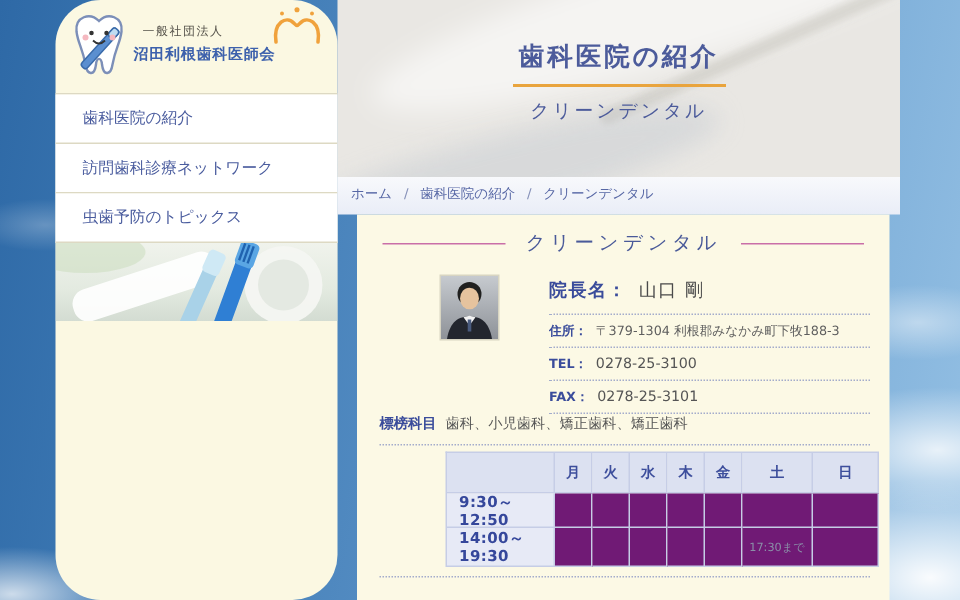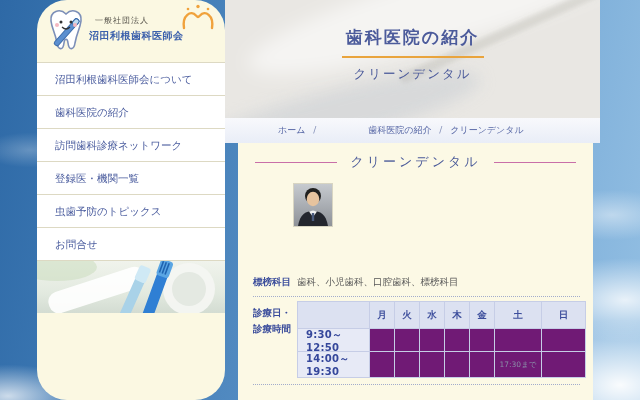--- a/index.html
+++ b/index.html
@@ -34,21 +34,21 @@
   .content-header .probe{position:absolute;width:240px;height:10px;background:rgba(200,198,192,.55);
     transform:rotate(-24deg);top:26px;right:-30px;border-radius:6px;filter:blur(2px);}
   .title-block{position:relative;padding-top:26px;display:flex;flex-direction:column;align-items:center;}
   .page-title{font-size:17px;color:#4C5B9B;font-weight:600;letter-spacing:2px;}
   .title-underline{width:142px;height:2px;background:#E9A43D;margin:7px 0 8px;}
   .page-subtitle{font-size:12.5px;color:#4C5B9B;letter-spacing:2px;}
   
   .breadcrumb{position:absolute;left:225px;top:118px;width:375px;height:25px;
     background:linear-gradient(#F8F9FC,#E9EDF7);font-size:9px;color:#5767A5;line-height:25px;padding-left:9px;box-sizing:border-box;}
   .breadcrumb .sep{margin:0 5px;color:#8590B8;}
-  .breadcrumb .crumb{cursor:pointer;margin-left:44px;}
+  .breadcrumb .crumb{cursor:pointer;}
   
   .panel{position:absolute;left:238px;top:143px;width:355px;height:257px;background:#FCF9E5;}
   .panel-title-row{position:absolute;top:10px;left:0;width:100%;display:flex;align-items:center;justify-content:center;gap:13px;}
   .pink-line{width:82px;height:1px;background:#C96FA8;}
   .panel-title{font-size:13px;color:#4A5A99;letter-spacing:3px;}
   .doctor-photo{position:absolute;left:55px;top:40px;width:38px;height:42px;line-height:0;border:1px solid #D8D5C2;}
   .info{position:absolute;left:128px;top:42px;width:214px;}
   .row{border-bottom:1px dotted #A3ACCB;}
   .row-director{font-size:12px;padding-bottom:7px;}
   .row-director .lbl{color:#3A4C9B;font-weight:bold;letter-spacing:1px;}
@@ -98,26 +98,23 @@
     <span class="crown">
       <svg width="40" height="26" viewBox="0 0 40 26">
         <path d="M6,24 C4,11 13,6 18,11.5 C20,13.5 20,13.5 22,11.5 C27,6 36,11 34,24" fill="none" stroke="#F0A23C" stroke-width="2.4" stroke-linecap="round"></path>
         <circle cx="10" cy="5" r="1.3" fill="#F0A23C"></circle>
         <circle cx="20" cy="2.5" r="1.7" fill="#F0A23C"></circle>
         <circle cx="30" cy="5" r="1.3" fill="#F0A23C"></circle>
       </svg>
     </span>
   </div>
   <div class="menu">
-    <div class="menu-item">沼田利根歯科医師会について</div>
     <div class="menu-item">歯科医院の紹介</div>
     <div class="menu-item">訪問歯科診療ネットワーク</div>
-    <div class="menu-item">登録医・機関一覧</div>
     <div class="menu-item">虫歯予防のトピックス</div>
-    <div class="menu-item">お問合せ</div>
   </div>
   <div class="side-photo">
     <svg width="188" height="52" viewBox="0 0 188 52">
       <defs>
         <linearGradient id="pbg" x1="0" y1="0" x2="0" y2="1">
           <stop offset="0" stop-color="#F0F3EC"></stop>
             <stop offset="0.6" stop-color="#E3EAE0"></stop>
             <stop offset="1" stop-color="#D3DCD2"></stop>
         </linearGradient>
       </defs>
@@ -181,28 +178,44 @@
       </defs>
       <rect width="38" height="42" fill="url(#dbg)"></rect>
       <ellipse cx="19" cy="12" rx="8" ry="8" fill="#20201F"></ellipse>
       <ellipse cx="19" cy="15" rx="6.3" ry="7.2" fill="#E6C39E"></ellipse>
       <path d="M4,42 C6,30 12,27 19,27 C26,27 32,30 34,42 Z" fill="#23262E"></path>
       <path d="M15,27.5 L19,33 L23,27.5 L19,26.5 Z" fill="#F2F2F2"></path>
       <rect x="17.8" y="29" width="2.4" height="8" fill="#4A5B7E"></rect>
     </svg>
   </div>
 
+  <div class="info">
+    <div class="row row-director">
+      <span class="lbl">院長名：</span>
+      <span class="val">山口 剛</span>
+    </div>
+    <div class="row row-sm">
+      <span class="lbl">住所：</span>
+      <span class="val">〒379-1304 利根郡みなかみ町下牧188-3</span>
+    </div>
+    <div class="row row-sm row-tel">
+      <span class="lbl">TEL：</span>
+      <span class="val">0278-25-3100</span>
+    </div>
+    <div class="row row-sm row-fax">
+      <span class="lbl">FAX：</span>
+      <span class="val">0278-25-3101</span>
+    </div>
+  </div>
 
   <div class="dept-row">
     <span class="lbl">標榜科目</span>
-    <span class="val">歯科、小児歯科、口腔歯科、標榜科目</span>
-  </div>
-
-  <div class="schedule-label">診療日・
-診療時間</div>
+    <span class="val">歯科、小児歯科、矯正歯科、矯正歯科</span>
+  </div>
+
 
   <div class="sched">
     <div class="corner"></div>
     <div class="hd">月</div>
     <div class="hd">火</div>
     <div class="hd">水</div>
     <div class="hd">木</div>
     <div class="hd">金</div>
     <div class="hd">土</div>
     <div class="hd">日</div>

